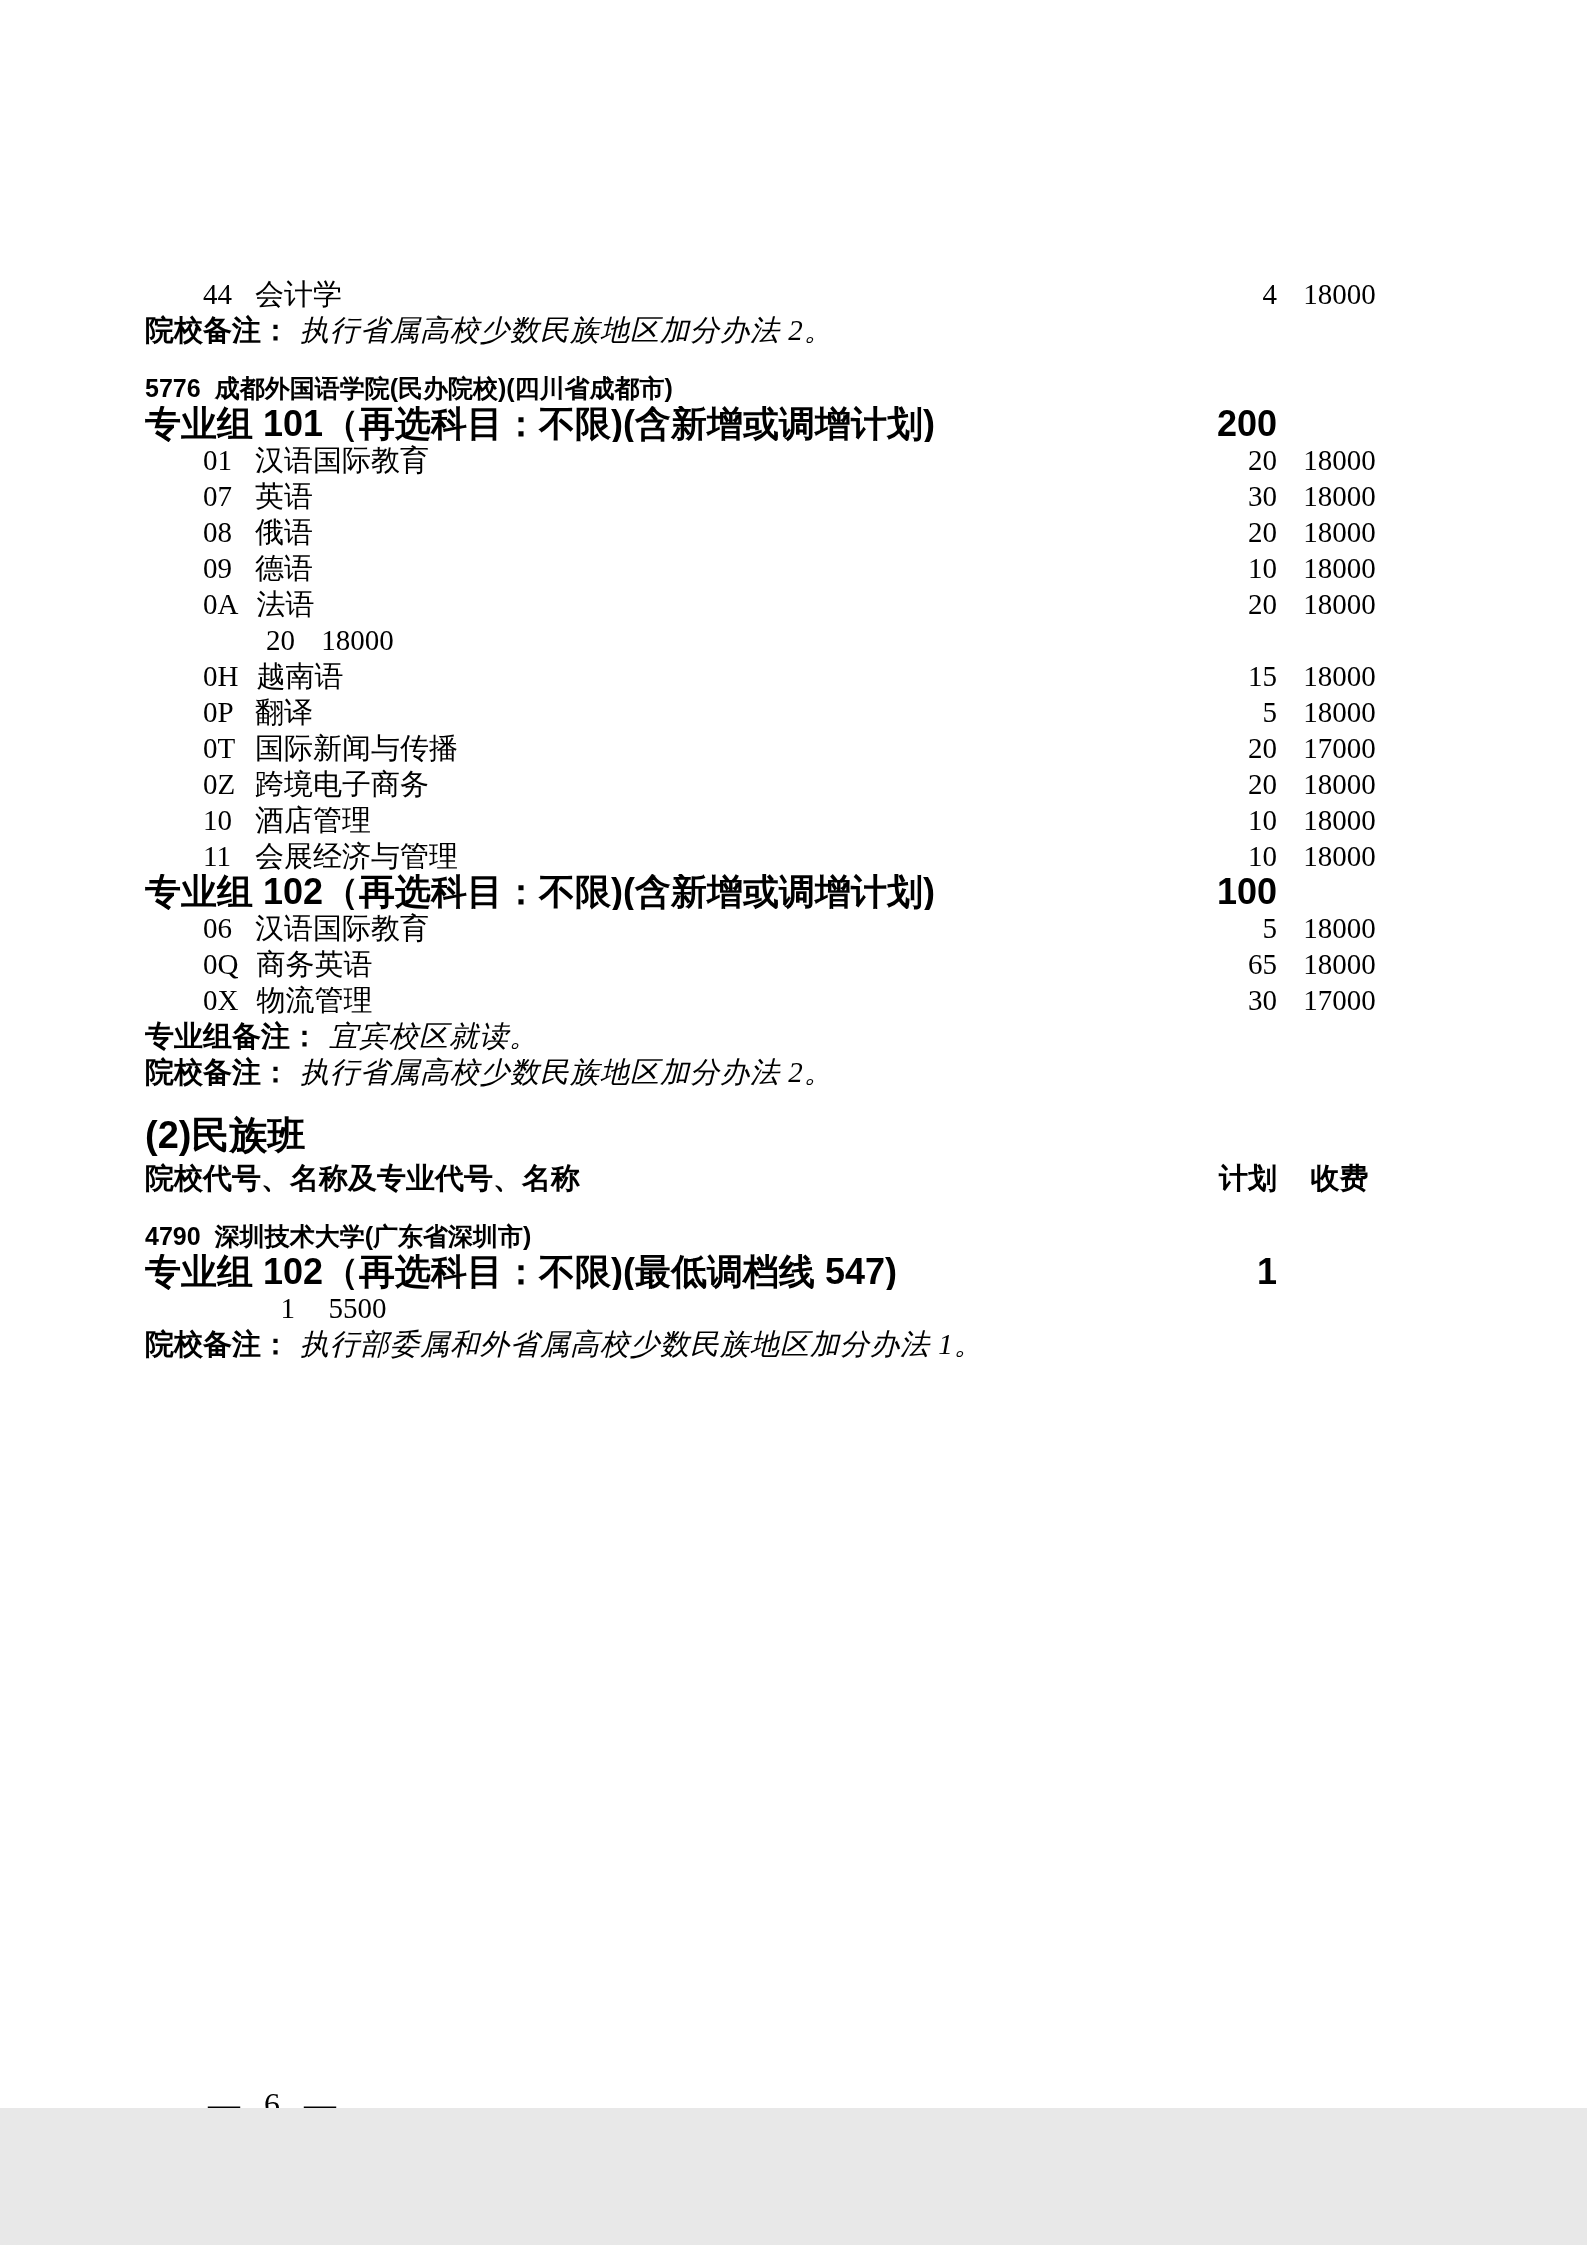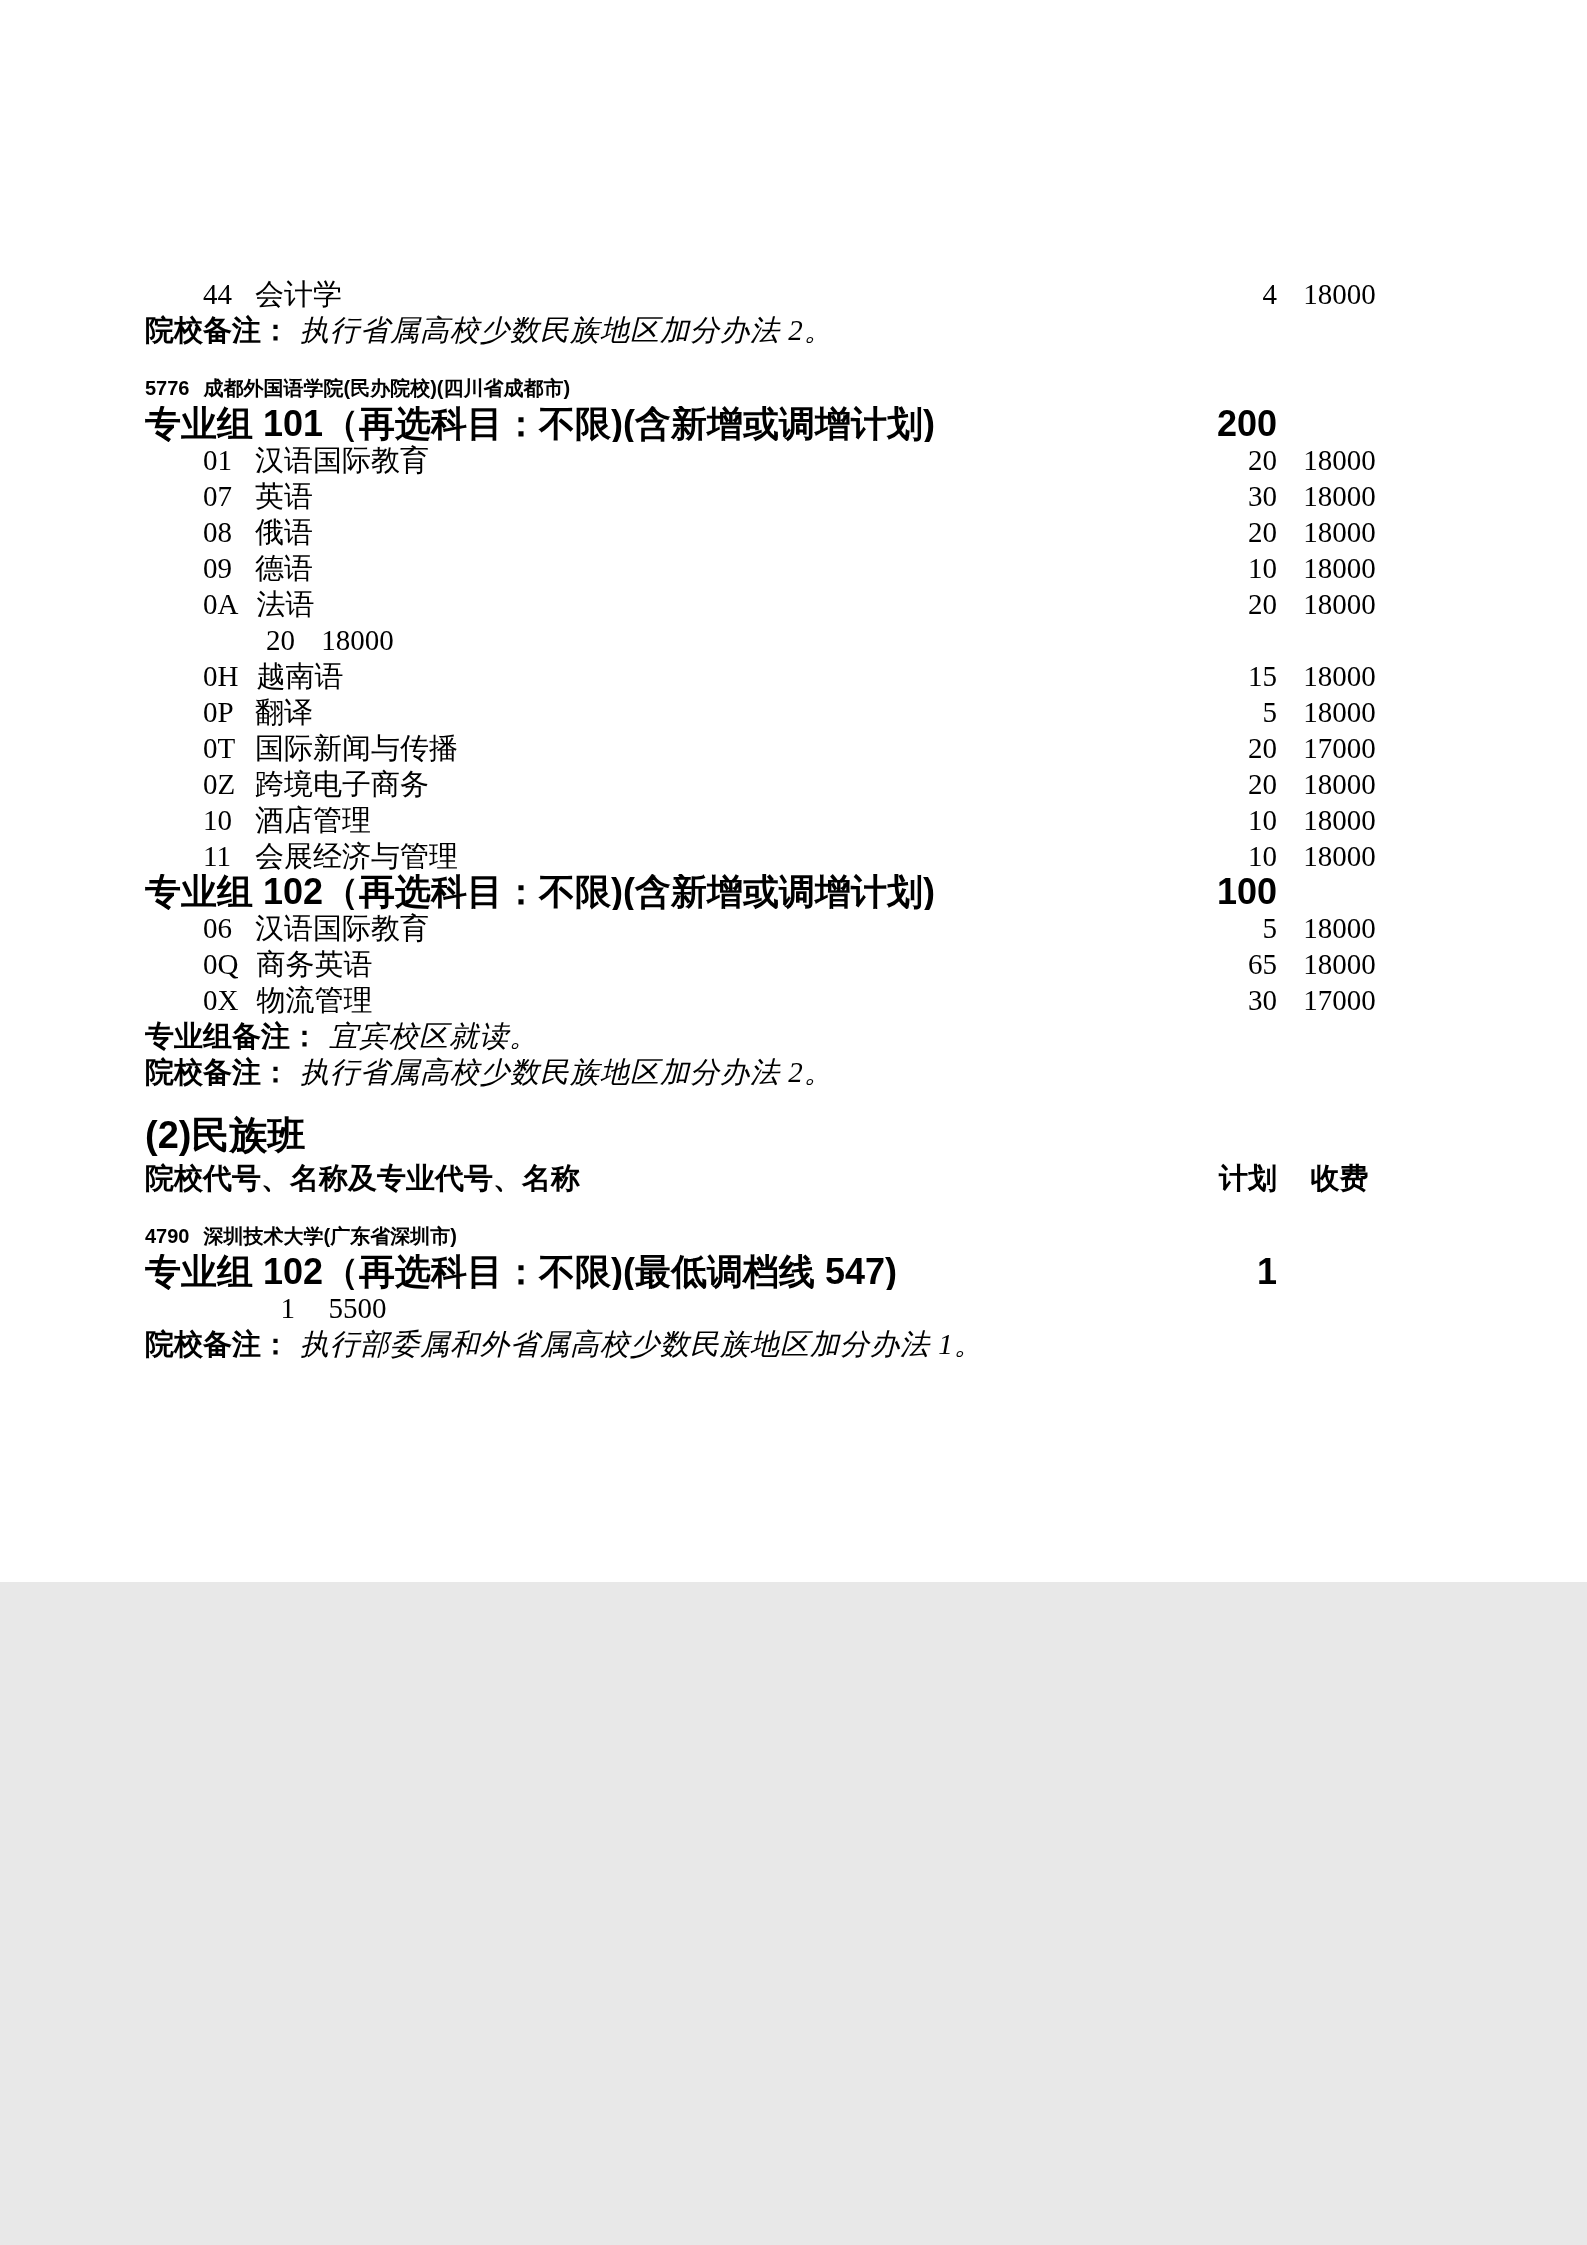--- a/index.html
+++ b/index.html
@@ -3,21 +3,21 @@
 <meta charset="utf-8">
 <style>
   html, body {
     margin: 0;
     padding: 0;
     background: #e8e8e8;
   }
   .page {
     position: relative;
     width: 1587px;
-    height: 1582px;
+    height: 2108px;
     margin: 0 auto;
     background: #ffffff;
     overflow: hidden;
     color: #000000;
     font-family: "Liberation Serif", "DejaVu Serif", serif;
   }
   .content {
     position: absolute;
     left: 145px;
     top: 276px;
@@ -53,21 +53,21 @@
     display: inline-block;
     min-width: 34px;
     margin-right: 18px;
   }
   
   .row-school, .row-group, .row-header, .section-heading, .note-label {
     font-family: "Liberation Sans", "DejaVu Sans", sans-serif;
     font-weight: 700;
   }
   .row-school {
-    font-size: 20px;
+    font-size: 25px;
     margin-top: 22px;
   }
   .row-school .code {
     margin-right: 14px;
   }
   .row-group {
     font-size: 36px;
   }
   .row-header {
     font-size: 29px;

